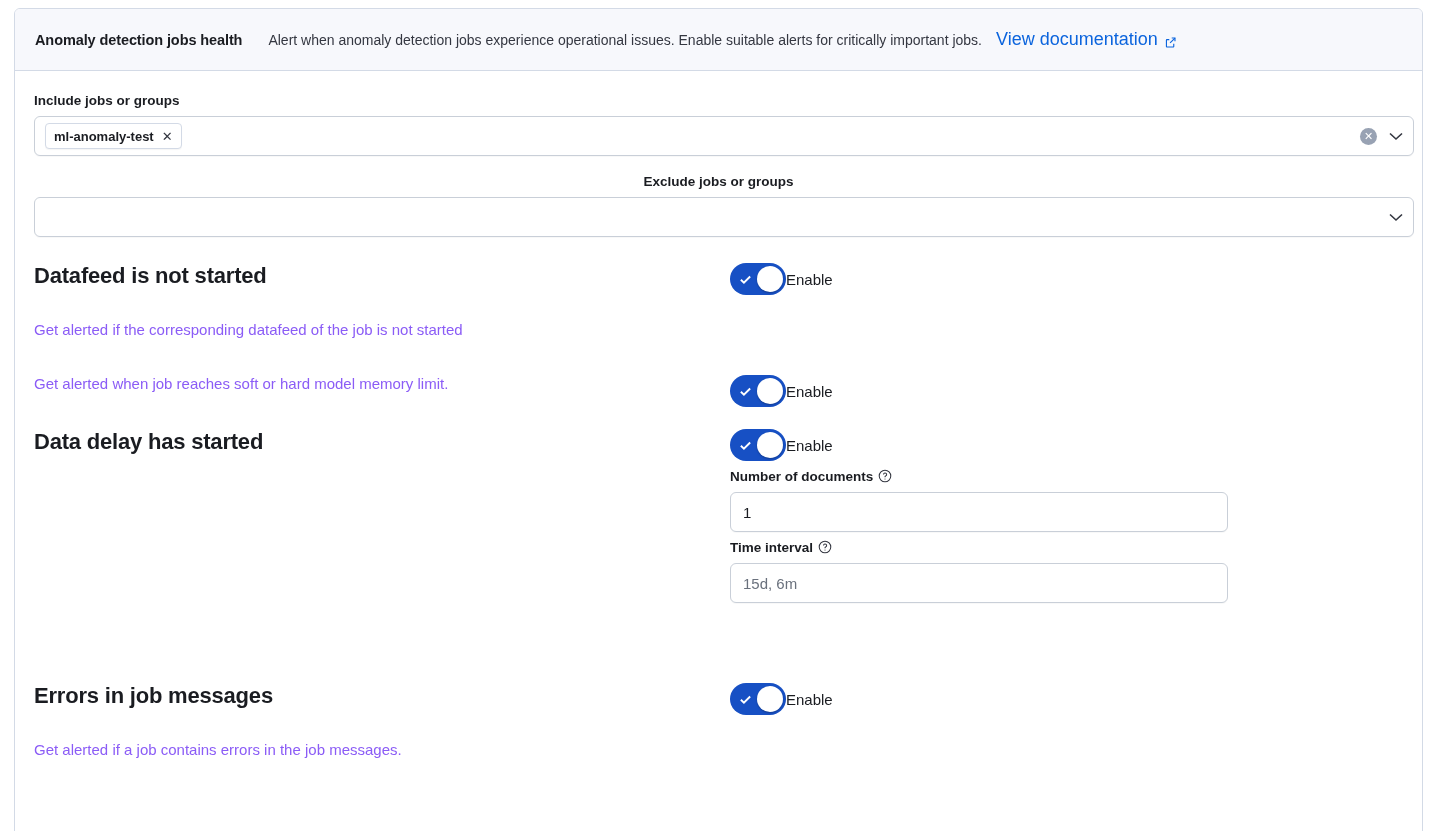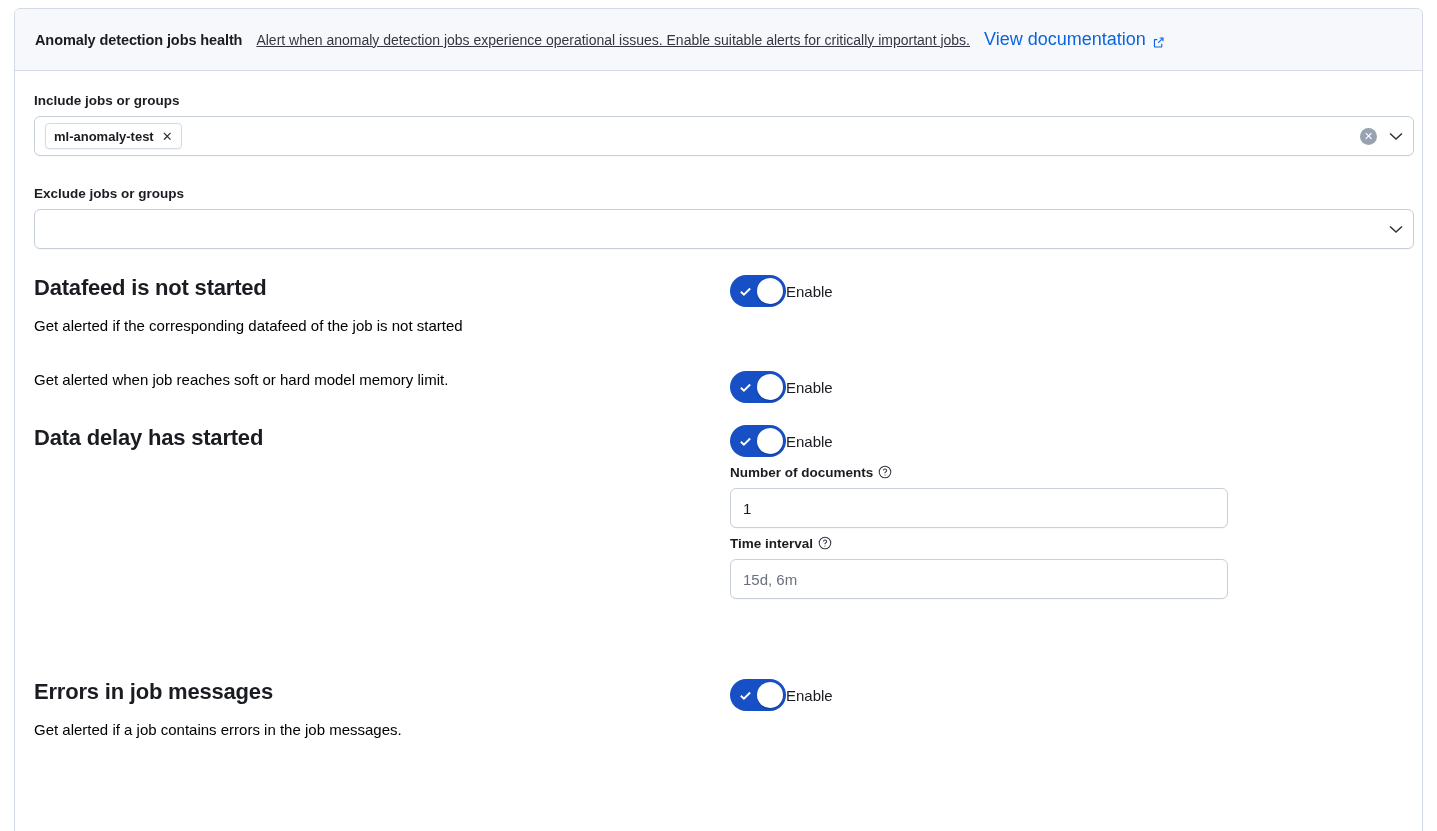--- a/index.html
+++ b/index.html
@@ -42,22 +42,21 @@
   }
   .header-title {
     font-size: 14.5px;
     font-weight: bold;
     color: #1a1c21;
     letter-spacing: -0.1px;
   }
   .header-desc {
     font-size: 14px;
     color: #343741;
-    margin-left: 14px;
-    text-decoration: underline;
+    margin-left: 26px;
   }
   .header-link {
     font-size: 18px;
     color: #0b64dd;
     margin-left: 14px;
     cursor: pointer;
     display: inline-flex;
     align-items: center;
     gap: 6px;
     font-weight: 500;
@@ -138,37 +137,37 @@
     cursor: pointer;
     font-family: "Liberation Sans", sans-serif;
   }
   .chev {
     width: 14px;
     height: 9px;
     cursor: pointer;
   }
   .chev svg { display: block; }
 
-  .gap-label { margin-top: 30px; }
+  .gap-label { margin-top: 18px; text-align: center; }
 
   
   .section {
     position: relative;
     margin-top: 26px;
   }
   .sec-title {
     font-size: 22px;
     font-weight: bold;
     color: #1a1c21;
     letter-spacing: -0.2px;
   }
   .sec-desc {
     font-size: 15px;
-    color: #000000;
-    margin-top: 16px;
+    color: #8b5cf6;
+    margin-top: 32px;
   }
   .sec-right {
     position: absolute;
     left: 696px;
     top: 0;
   }
   .toggle-row {
     display: flex;
     align-items: center;
   }

